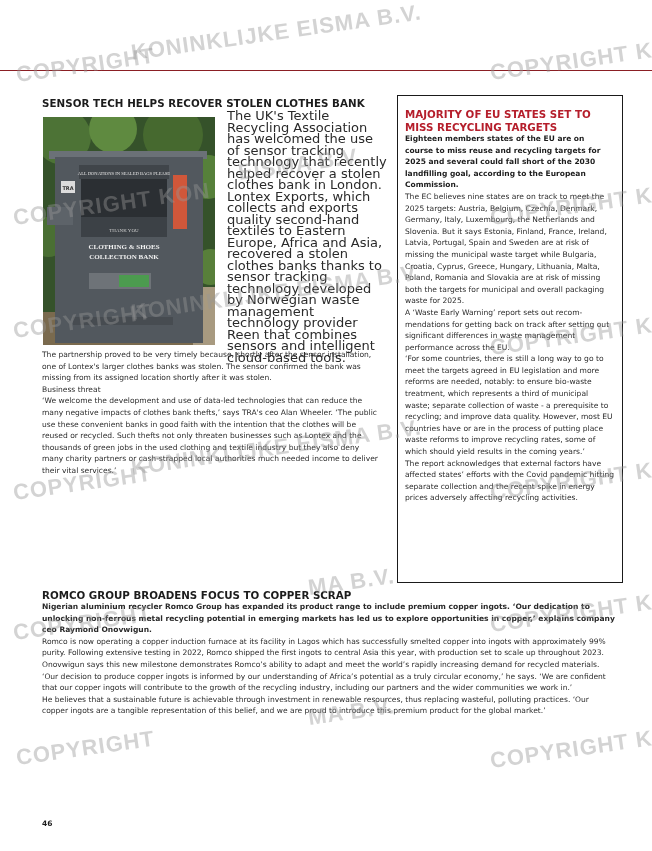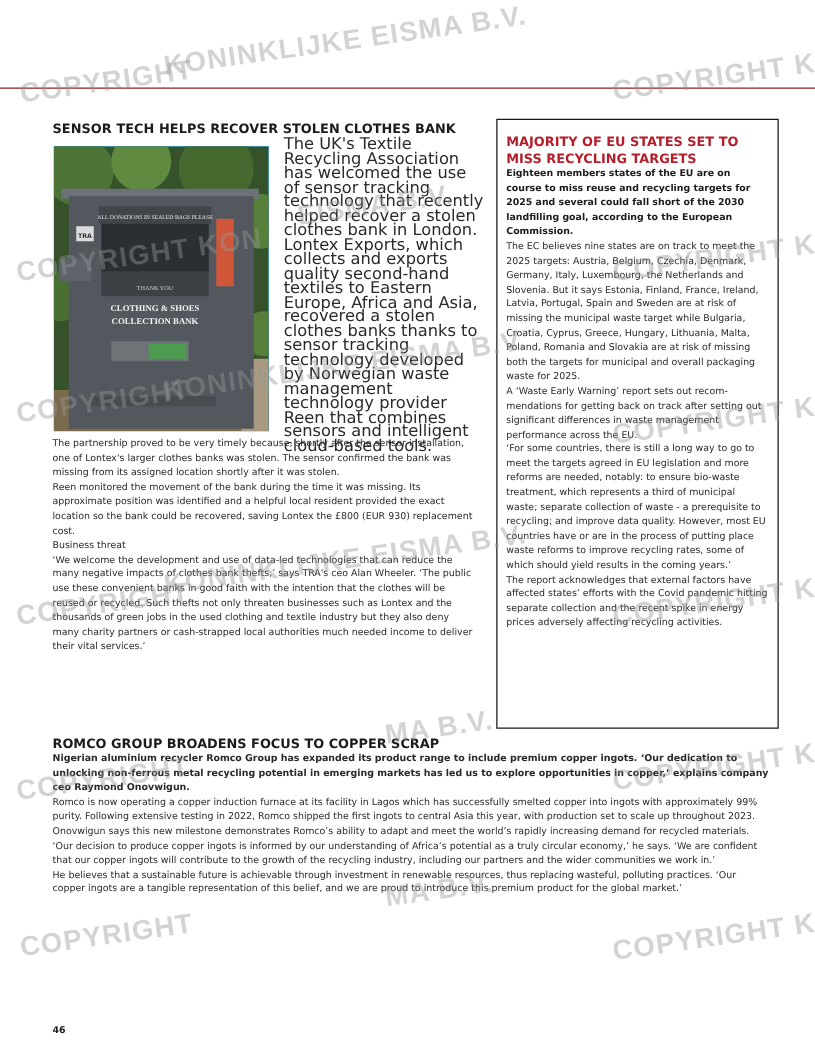--- a/index.html
+++ b/index.html
@@ -67,21 +67,20 @@
   </svg>
 </div>
 
 <div class="intro">
   <p>The UK's Textile Recycling Association has welcomed the use of sensor tracking technology that recently helped recover a stolen clothes bank in London.</p>
   <p>Lontex Exports, which collects and exports quality second-hand textiles to Eastern Europe, Africa and Asia, recovered a stolen clothes banks thanks to sensor tracking technolo­gy developed by Norwegian waste management technology provider Reen that combines sensors and intelligent cloud-based tools.</p>
 </div>
 
 <div class="body-a">
   <p>The partnership proved to be very timely because, shortly after the sensor installation, one of Lontex's larger clothes banks was stolen. The sensor con­firmed the bank was missing from its assigned location shortly after it was sto­len.</p>
-  <p>Reen monitored the movement of the bank during the time it was missing. Its approximate position was identified and a helpful local resident provided the exact location so the bank could be recovered, saving Lontex the £800 (EUR 930) replacement cost.</p>
   <p>Business threat</p>
   <p>‘We welcome the development and use of data-led technologies that can reduce the many negative impacts of clothes bank thefts,’ says TRA's ceo Alan Wheeler. ‘The public use these convenient banks in good faith with the intention that the clothes will be reused or recycled. Such thefts not only threaten busi­nesses such as Lontex and the thousands of green jobs in the used clothing and textile industry but they also deny many charity partners or cash-strapped local authorities much needed income to deliver their vital services.’</p>
 </div>
 
 <div class="sidebar">
   <h2>MAJORITY OF EU STATES SET TO MISS RECYCLING TARGETS</h2>
   <p class="lead">Eighteen members states of the EU are on course to miss reuse and recycling targets for 2025 and several could fall short of the 2030 landfilling goal, according to the European Commission.</p>
   <p class="txt">The EC believes nine states are on track to meet the 2025 targets: Austria, Belgium, Czechia, Denmark, Germany, Italy, Luxembourg, the Netherlands and Slovenia. But it says Estonia, Finland, France, Ireland, Latvia, Portugal, Spain and Sweden are at risk of missing the municipal waste target while Bulgaria, Croatia, Cyprus, Greece, Hungary, Lithuania, Malta, Poland, Romania and Slovakia are at risk of missing both the targets for municipal and overall packaging waste for 2025.</p>
   <p class="txt">A ‘Waste Early Warning’ report sets out recom­mendations for getting back on track after setting out significant differences in waste management performance across the EU.</p>
   <p class="txt">‘For some countries, there is still a long way to go to meet the targets agreed in EU legislation and more reforms are needed, notably: to ensure bio-waste treatment, which represents a third of municipal waste; separate collection of waste - a prerequisite to recycling; and improve data quali­ty. However, most EU countries have or are in the process of putting place waste reforms to improve recycling rates, some of which should yield results in the coming years.’</p>

